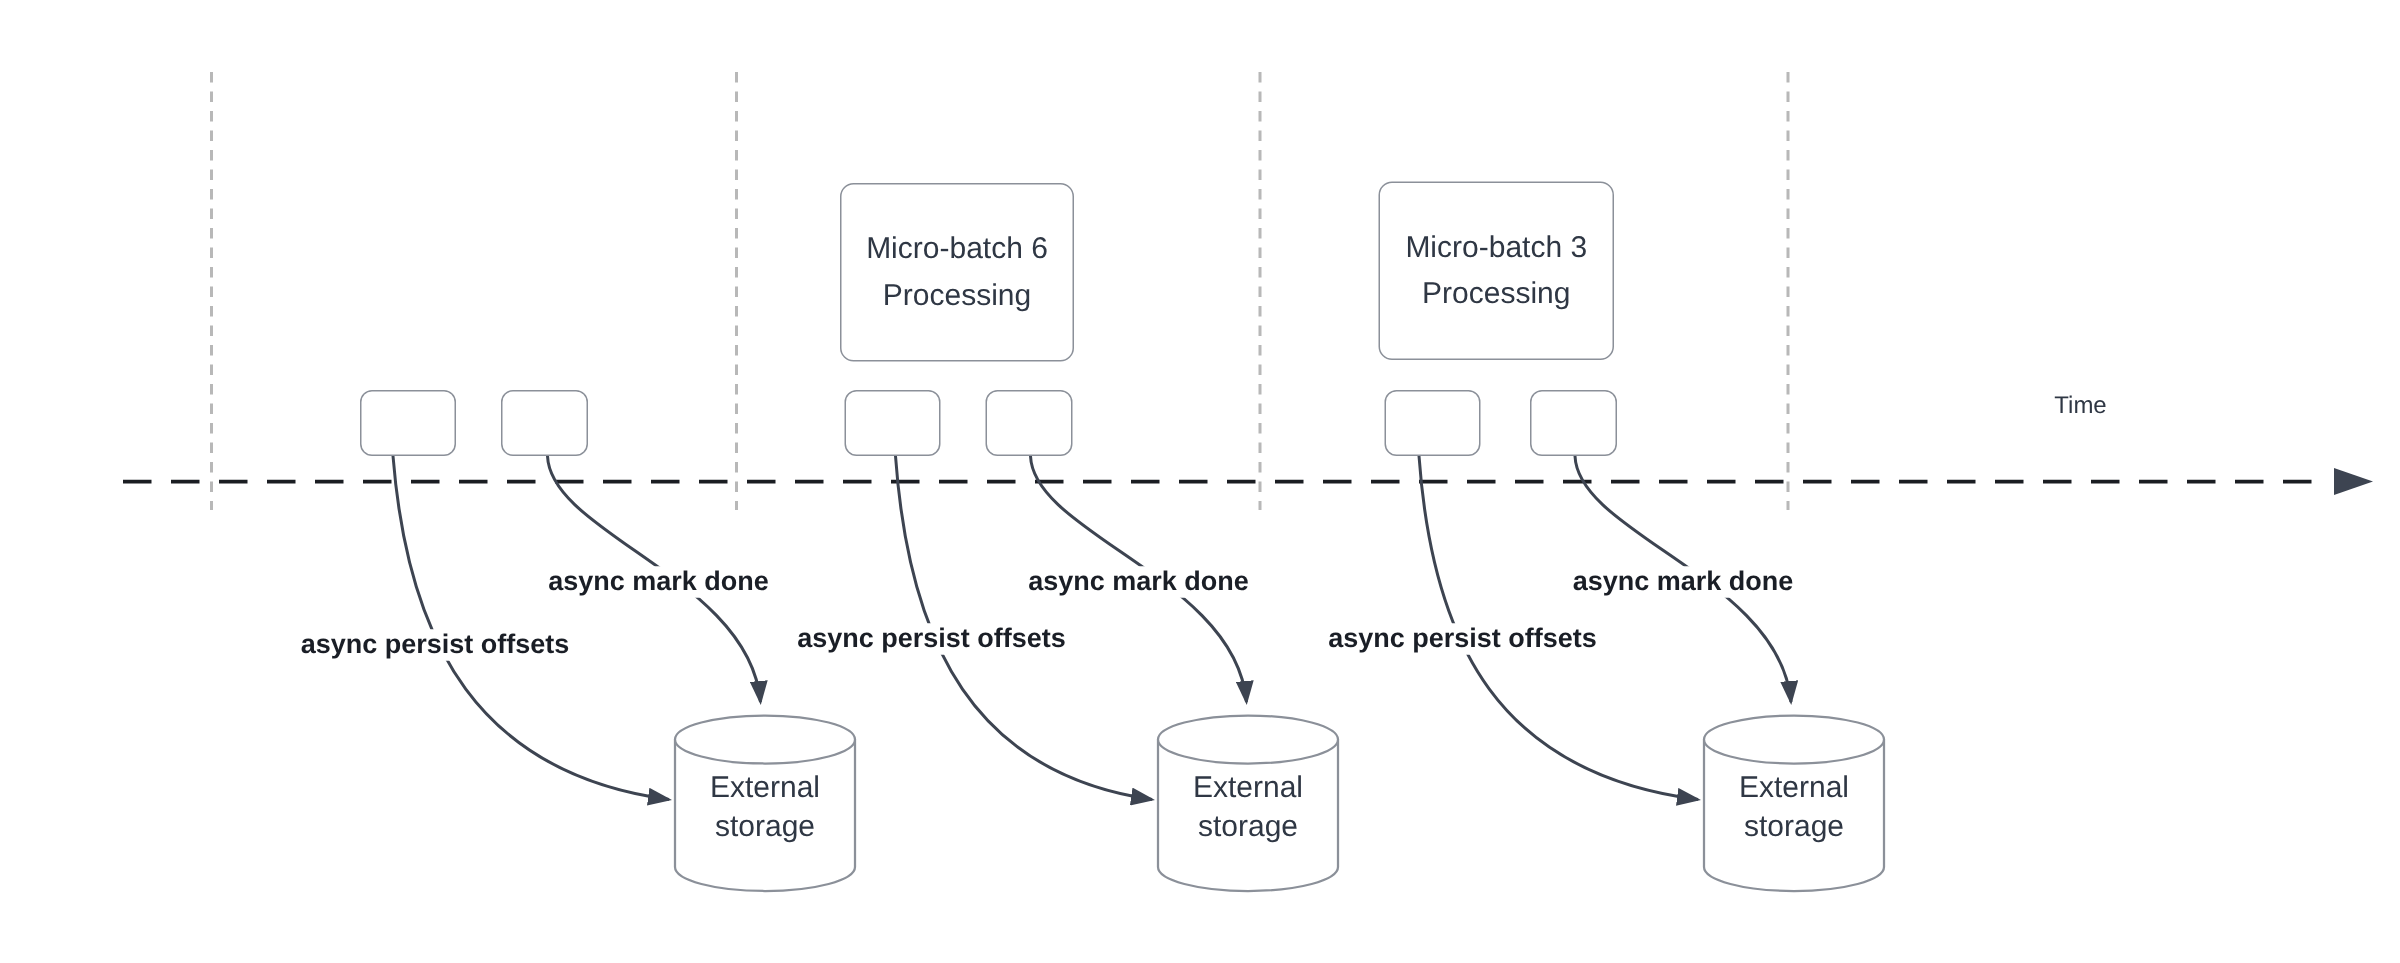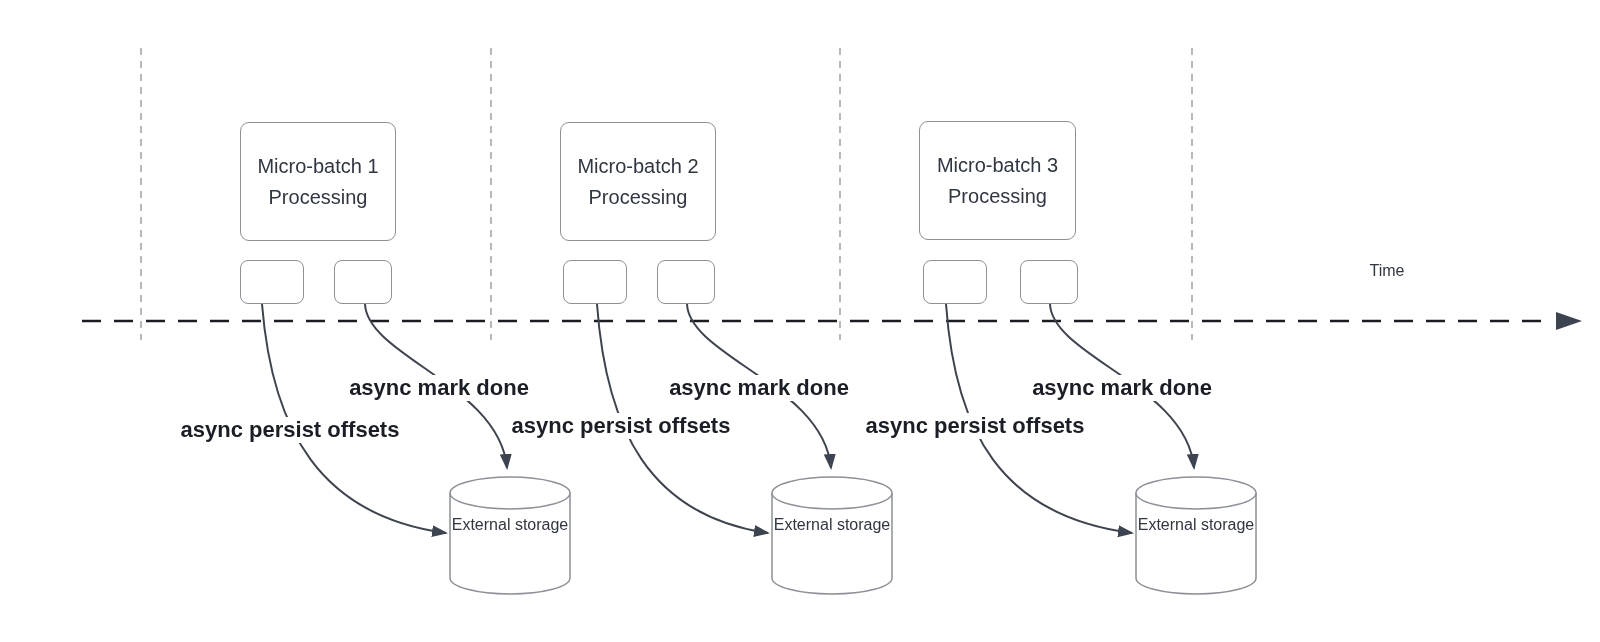--- a/index.html
+++ b/index.html
@@ -26,32 +26,32 @@
     position:absolute;
     box-sizing:border-box;
     border:1.5px solid #8b9099;
     border-radius:8px;
     background:#ffffff;
   }
   .flow-label{
     position:absolute;
     transform:translate(-50%,-50%);
     white-space:nowrap;
-    font-size:22px;
+    font-size:18px;
     font-weight:700;
     color:#1a1e26;
     background:#ffffff;
     padding:0 2px;
   }
   .storage-label{
     position:absolute;
     width:120px;
     text-align:center;
     color:#2f3744;
-    font-size:16px;line-height:26px;
+    font-size:20px;line-height:26px;
   }
   .time-label{
     position:absolute;
     transform:translate(-50%,-50%);
     color:#2f3744;
     font-size:16px;
     white-space:nowrap;
   }
 </style>
 </head>
@@ -89,31 +89,28 @@
 
     <path d="M262,304 C272,430 320,516 446,533" fill="none" stroke="#3d4451" stroke-width="2" marker-end="url(#ah)"></path>
     <path d="M597,304 C606,430 650,516 768,533" fill="none" stroke="#3d4451" stroke-width="2" marker-end="url(#ah)"></path>
     <path d="M946,304 C955,430 1000,516 1132,533" fill="none" stroke="#3d4451" stroke-width="2" marker-end="url(#ah)"></path>
 
     <path d="M365,304 C367,356 500,386 507,468" fill="none" stroke="#3d4451" stroke-width="2" marker-end="url(#ah)"></path>
     <path d="M687,304 C689,356 824,386 831,468" fill="none" stroke="#3d4451" stroke-width="2" marker-end="url(#ah)"></path>
     <path d="M1050,304 C1052,356 1187,386 1194,468" fill="none" stroke="#3d4451" stroke-width="2" marker-end="url(#ah)"></path>
   </svg>
 
-  <div class="node" style="left:240px;top:122px;width:156px;height:119px;">
-    <span>Micro-batch 1 Processing</span>
-  </div>
   <div class="subnode" style="left:240px;top:260px;width:64px;height:44px;"></div>
   <div class="subnode" style="left:334px;top:260px;width:58px;height:44px;"></div>
   <div class="flow-label" style="left:290px;top:430px;">async persist offsets</div>
   <div class="flow-label" style="left:439px;top:388px;">async mark done</div>
   <div class="storage-label" style="left:450px;top:512px;">External storage</div>
 
   <div class="node" style="left:560px;top:122px;width:156px;height:119px;">
-    <span>Micro-batch 2 Processing</span>
+    <span>Micro-batch 6 Processing</span>
   </div>
   <div class="subnode" style="left:563px;top:260px;width:64px;height:44px;"></div>
   <div class="subnode" style="left:657px;top:260px;width:58px;height:44px;"></div>
   <div class="flow-label" style="left:621px;top:426px;">async persist offsets</div>
   <div class="flow-label" style="left:759px;top:388px;">async mark done</div>
   <div class="storage-label" style="left:772px;top:512px;">External storage</div>
 
   <div class="node" style="left:919px;top:121px;width:157px;height:119px;">
     <span>Micro-batch 3 Processing</span>
   </div>

